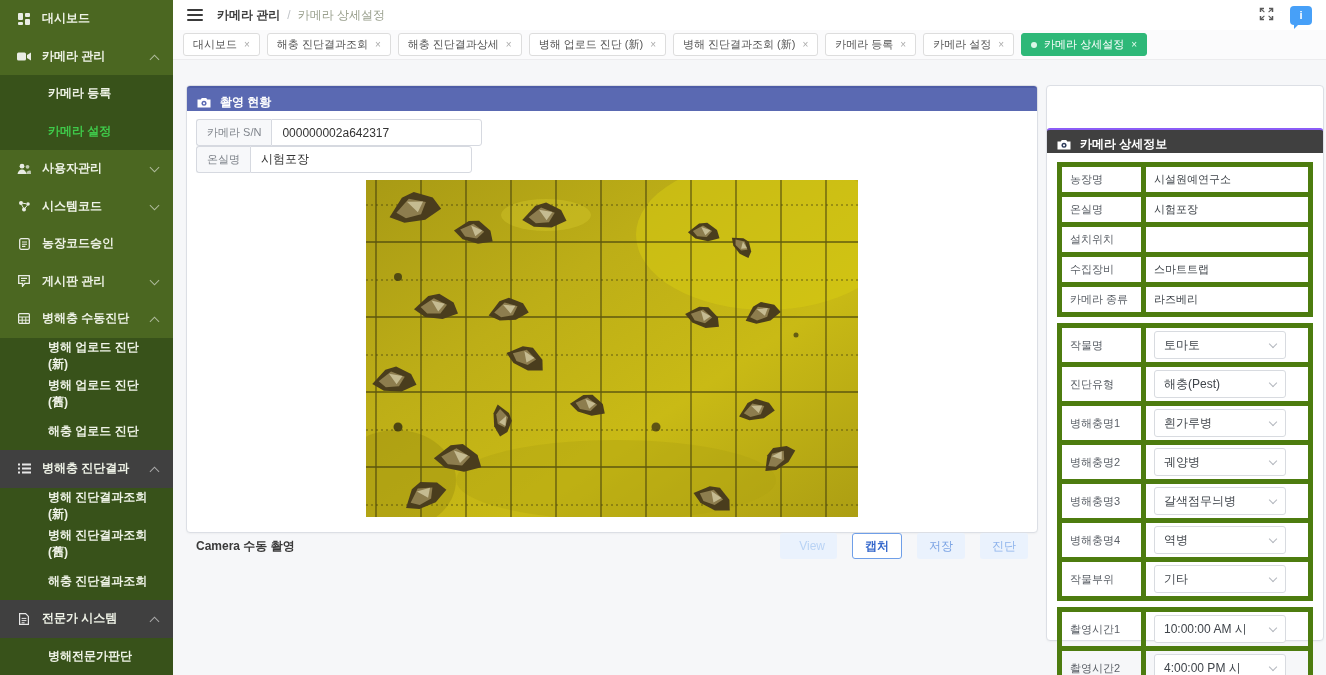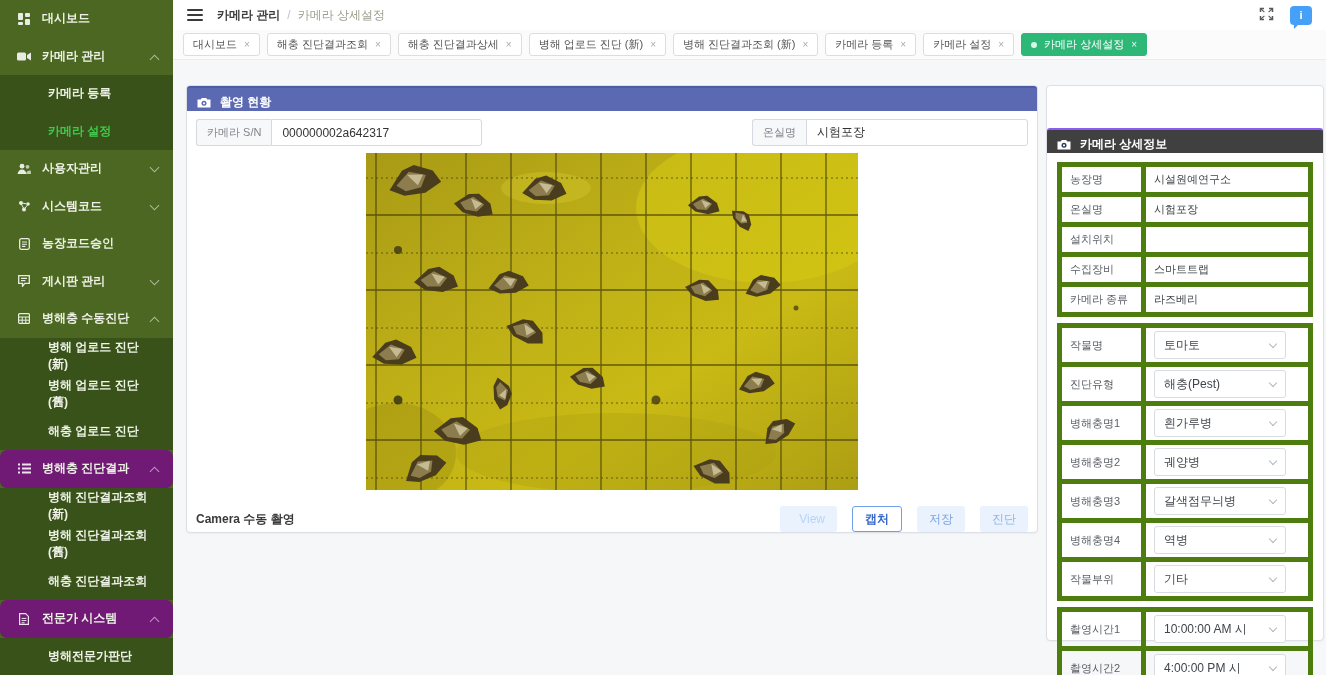--- a/index.html
+++ b/index.html
@@ -9,21 +9,21 @@
 
   
   .sidebar { width:173px; height:675px; background:#4b6721; flex:0 0 173px; }
   .side-item { height:37.5px; display:flex; align-items:center; gap:11px; padding:0 14px 0 17px;
     color:#eef2e6; font-weight:bold; font-size:12px; position:relative; cursor:pointer; }
   .side-item .ic { width:14px; height:13px; display:inline-flex; align-items:center; justify-content:center; flex:0 0 14px; }
   .side-item .ic svg { display:block; }
   .side-sub { background:#38521a; }
   .side-sub .side-item { padding-left:48px; font-weight:bold; }
   .side-item.active { color:#3fc94a; }
-  .side-item.hl { background:#701a75;border-radius:7px; }
+  .side-item.hl { background:#404040; }
   .caret { position:absolute; right:15px; width:7px; height:7px; border-right:1.5px solid rgba(255,255,255,.55);
     border-bottom:1.5px solid rgba(255,255,255,.55); }
   .caret.up { transform:rotate(-135deg); top:18px; }
   .caret.down { transform:rotate(45deg); top:14px; }
 
   
   .main { flex:1; display:flex; flex-direction:column; background:#f6f7f9; }
   .topbar { height:30px; background:#fff; display:flex; align-items:center; padding:0 14px; gap:14px; }
   .burger { width:16px; display:flex; flex-direction:column; gap:3px; cursor:pointer; }
   .burger i { height:2px; background:#3a3a3a; border-radius:1px; }
@@ -51,21 +51,21 @@
 
   .panel { position:absolute; background:#fff; border:1px solid #dcdfe5; border-radius:4px;
     box-shadow:0 1px 2px rgba(0,0,0,.04); }
   .panel-hd { height:25px; display:flex; align-items:flex-end; gap:9px; padding:0 10px;
     color:#fff; font-weight:bold; font-size:12px; border-radius:3px 3px 0 0; }
   .panel-hd.blue { background:#5a69b2; border-top:2px solid #4d5ca5; }
   .panel-hd.navy { background:#404040; border-top:2px solid #8b5cf6;margin-top:42px; }
 
   .cap-panel { left:13px; top:25px; width:852px; height:448px; }
   .cap-body { padding:8px 9px; }
-  .inrow { display:flex; justify-content:space-between; }
+  .inrow { display:flex; justify-content:space-between;flex-direction:column; }
   .igroup { display:flex; height:27px; }
   .igroup .ilabel { background:#f7f8fa; border:1px solid #d6d9e0; border-right:0; border-radius:3px 0 0 3px;
     color:#80858c; font-size:11px; display:flex; align-items:center; padding:0 10px; white-space:nowrap; }
   .igroup .ival { border:1px solid #d6d9e0; border-radius:0 3px 3px 0; display:flex; align-items:center;
     padding:0 10px; color:#333; font-size:12px; background:#fff; }
   .trap-wrap { width:492px; margin:7px auto 0; }
   .cap-foot { display:flex; align-items:center; justify-content:space-between; margin-top:13px; }
   .cap-foot .flabel { font-weight:bold; color:#3a3a3a; }
   .btnrow { display:flex; gap:15px; }
   .btn { height:26px; min-width:44px; padding:0 12px; border-radius:3px; font-size:12px; border:none;

